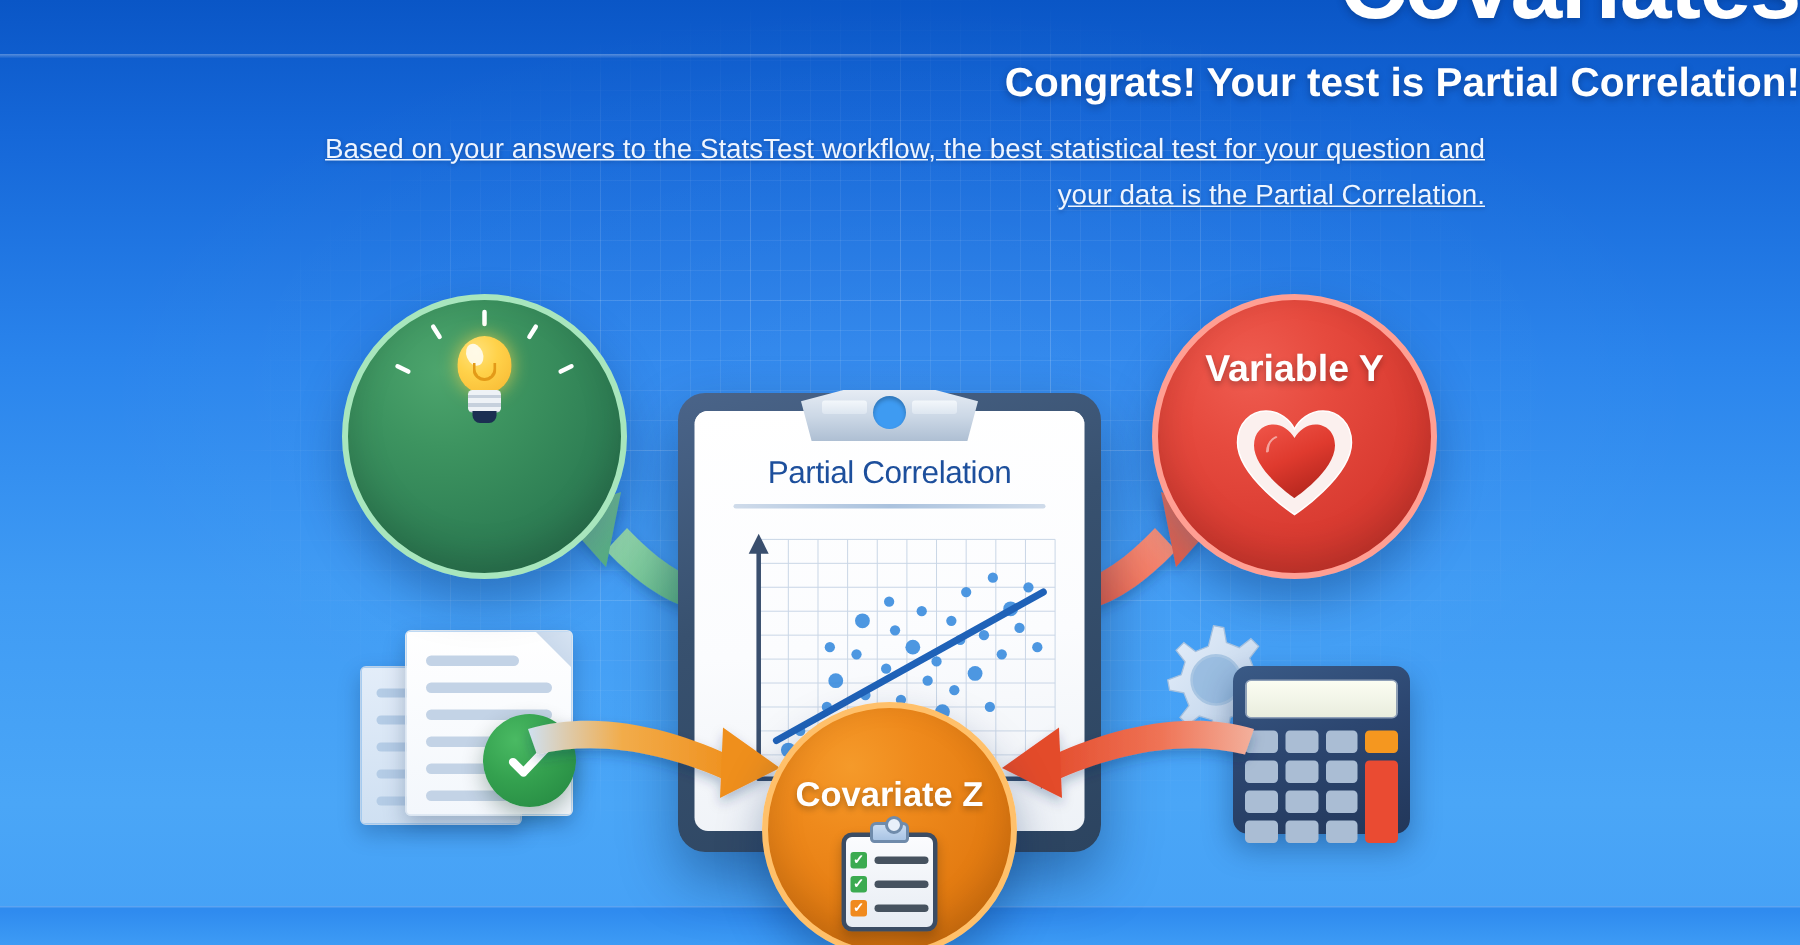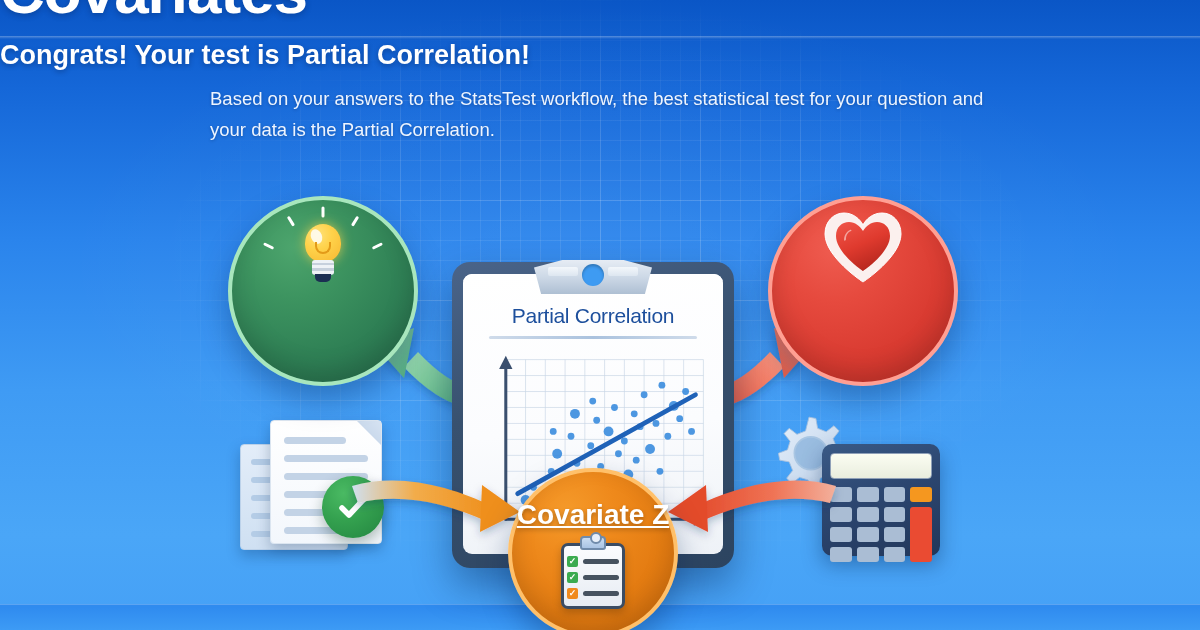--- a/index.html
+++ b/index.html
@@ -35,33 +35,33 @@
     position:absolute; left:0; right:0; bottom:0; height:26px;
     background: linear-gradient(180deg, #2f8bef 0%, #2f8bef 12%, #3d9bf5 100%);
     box-shadow: inset 0 1px 0 rgba(255,255,255,.22);
   }
   .top-divider{
     position:absolute; left:0; right:0; top:36px; height:3px;
     background: linear-gradient(180deg, rgba(255,255,255,.30), rgba(255,255,255,0));
   }
 
   
-  .header{ position:absolute; left:0; right:0; top:0; text-align:left; z-index:6; }
+  .header{ position:absolute; left:0; right:0; top:0; text-align:right; z-index:6; }
   .big-title{
     font-size:62px; font-weight:bold; color:#ffffff; letter-spacing:-1px;
     line-height:44px; margin-top:-30px;
     text-shadow: 0 2px 6px rgba(0,24,64,.30);
   }
   .congrats{
     margin-top:26px; font-size:27px; font-weight:bold; color:#ffffff;
     text-shadow: 0 2px 5px rgba(0,24,64,.35);
   }
   .subtitle{
     margin:12px auto 0; width:780px; font-size:18.5px; line-height:31px;
-    color:#eef5ff; text-shadow: 0 1px 3px rgba(0,24,64,.30);
+    color:#eef5ff; text-shadow: 0 1px 3px rgba(0,24,64,.30); text-decoration: underline;
   }
 
   
   .node{
     position:absolute; border-radius:50%; z-index:5;
     display:flex; flex-direction:column; align-items:center;
     box-shadow: 0 14px 30px rgba(2,36,90,.34), inset 0 -10px 24px rgba(0,0,0,.14);
   }
   .node .node-label{
     color:#fff; font-weight:bold; text-shadow:0 2px 4px rgba(0,0,0,.28);
@@ -77,21 +77,21 @@
     background: radial-gradient(circle at 34% 26%, #ef5c50 0%, #e64a3e 30%, #d93b31 64%, #c02f27 100%);
     border:4px solid #ff9f93;
   }
   .node-y .node-label{ font-size:25px; margin-top:32px; }
   .node-z{
     left:508px; top:468px; width:170px; height:170px;
     background: radial-gradient(circle at 34% 24%, #f59a2a 0%, #ef8a1c 28%, #e47c12 62%, #d06c0b 100%);
     border:4px solid #ffc06a;
     z-index:9;
   }
-  .node-z .node-label{ font-size:28px; margin-top:27px;text-decoration:underline; }
+  .node-z .node-label{ font-size:23px; margin-top:44px; }
 
   
   .bulb{ position:relative; width:78px; height:78px; margin-top:6px; }
   .bulb .rays{ position:absolute; inset:0; }
   .bulb .ray{ position:absolute; left:50%; top:50%; width:3px; height:11px; background:#ffffff;
     border-radius:2px; transform-origin:50% 33px; }
   .bulb .glass{
     position:absolute; left:21px; top:18px; width:36px; height:38px; border-radius:50% 50% 46% 46%;
     background: radial-gradient(circle at 34% 28%, #ffe27a 0%, #ffd24a 40%, #f7b731 100%);
     box-shadow: 0 0 12px rgba(255,214,74,.7);
@@ -287,20 +287,21 @@
     </div>
     <div class="glass"></div>
     <div class="glare"></div>
     <div class="fil"></div>
     <div class="base"></div>
     <div class="tip"></div>
   </div>
 </div>
 
 <div class="node node-y">
+  <div class="node-label">Variable Y</div>
   <div class="heart">
     <svg class="heart-shape" viewBox="0 0 86 78">
       <defs>
         <linearGradient id="hIn" x1="0" y1="0" x2="0.5" y2="1">
           <stop offset="0%" stop-color="#f0564a"></stop>
             <stop offset="55%" stop-color="#df3a2e"></stop>
           <stop offset="100%" stop-color="#b8281f"></stop>
         </linearGradient>
       </defs>
       <path d="M43,74 C43,74 5,49 5,26 C5,13 14,5 24,5 C33,5 40,11 43,17 C46,11 53,5 62,5 C72,5 81,13 81,26 C81,49 43,74 43,74 Z" fill="#fbf0ee" stroke="#ffffff" stroke-width="1"></path>

